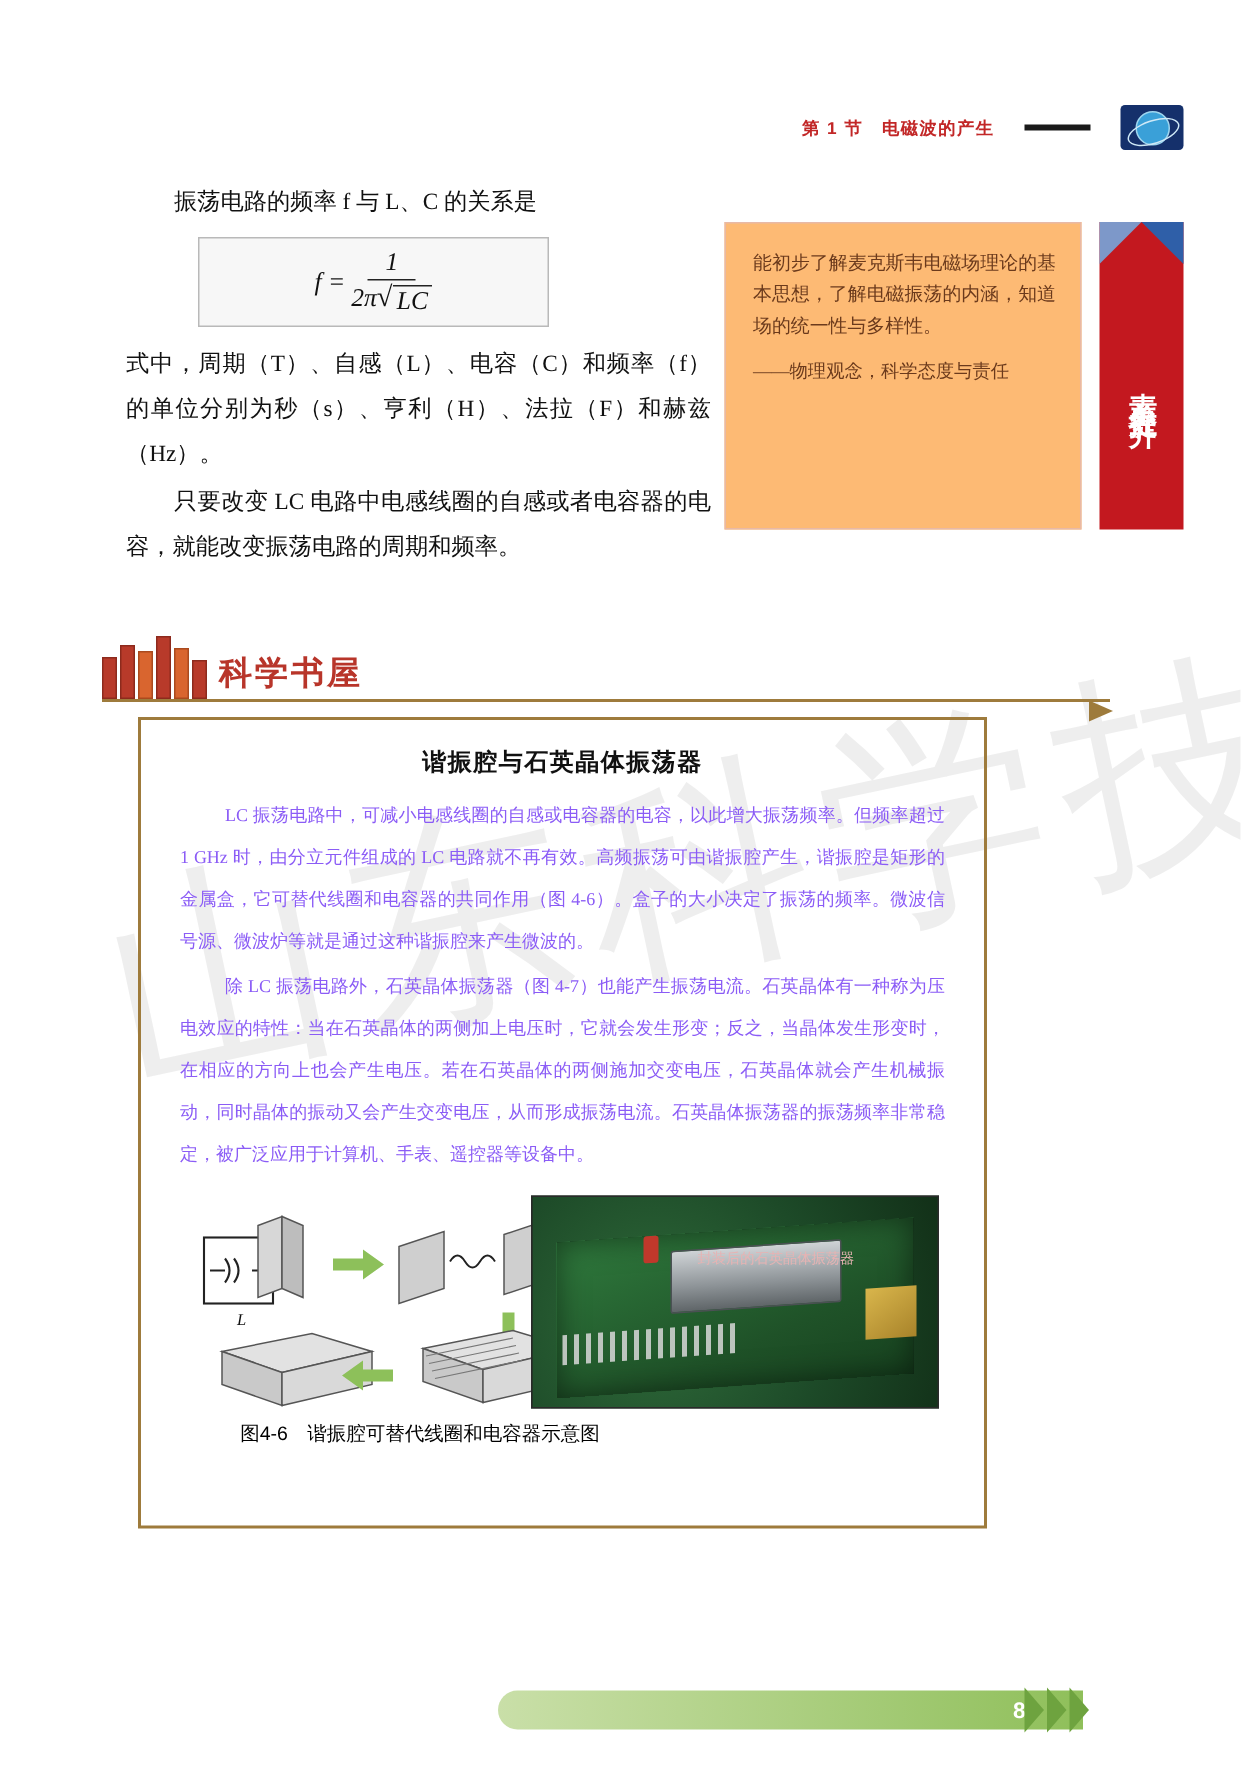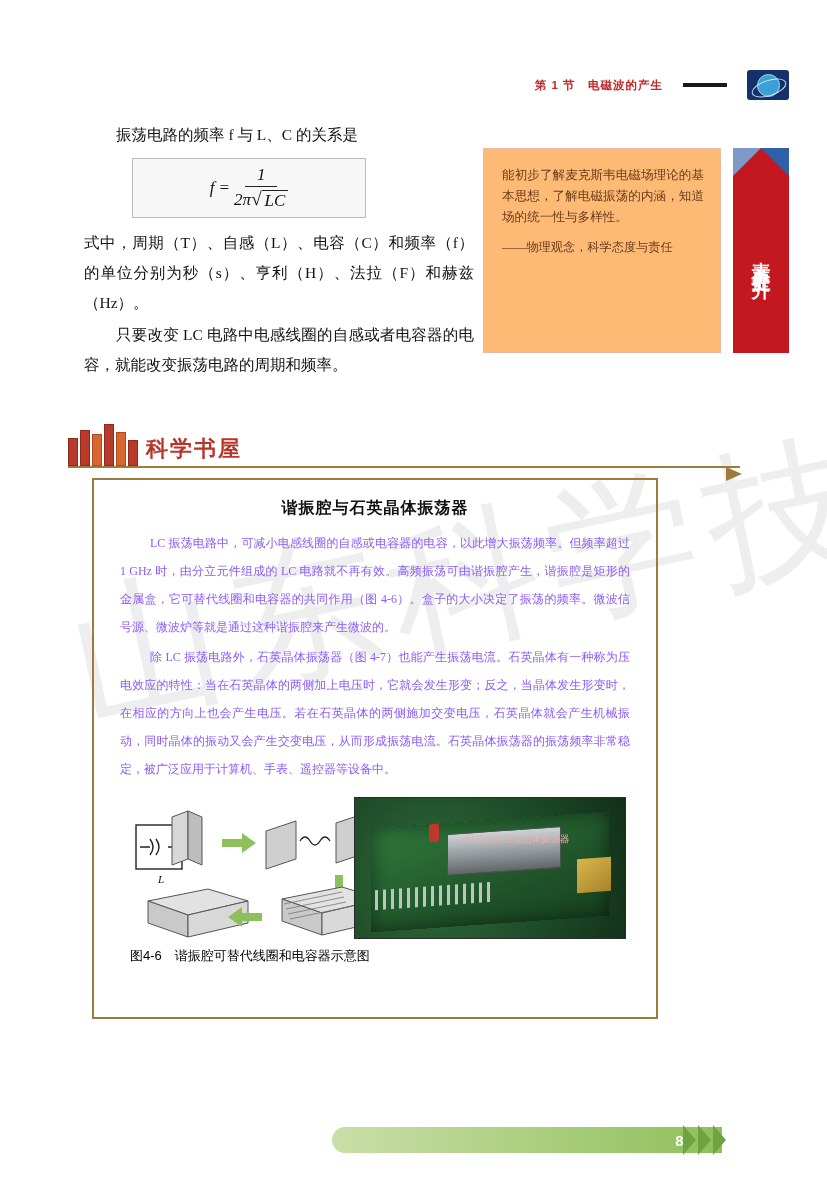--- a/index.html
+++ b/index.html
@@ -177,21 +177,21 @@
   }
   .gold{
     position:absolute;right:14px;top:60px;width:34px;height:34px;
     background:linear-gradient(145deg,#d9b64c,#a8832a);transform:skewY(-4deg);
   }
   .photo-caption-in{
     position:absolute;left:110px;top:4px;color:#e7b3b3;font-size:9.5px;
     font-family:"Liberation Sans",sans-serif;
     margin-top:31px;
   }
-  .fig-cap-left{position:absolute;left:0;top:150px;width:300px;font-size:13px;font-family:"Liberation Sans",sans-serif;}
+  .fig-cap-left{position:absolute;left:0;top:150px;width:300px;text-align:center;font-size:13px;font-family:"Liberation Sans",sans-serif;}
   .fig-cap-right{position:absolute;left:0;top:150px;width:270px;text-align:center;font-size:13px;font-family:"Liberation Sans",sans-serif;}
 
   
   .footer{
     position:absolute;left:0;bottom:28px;width:800px;height:36px;
   }
   .foot-green{
     position:absolute;left:332px;bottom:0;width:390px;height:26px;
     background:linear-gradient(90deg,#c9dfa8,#8fbf5a);
     border-radius:13px 0 0 13px;

